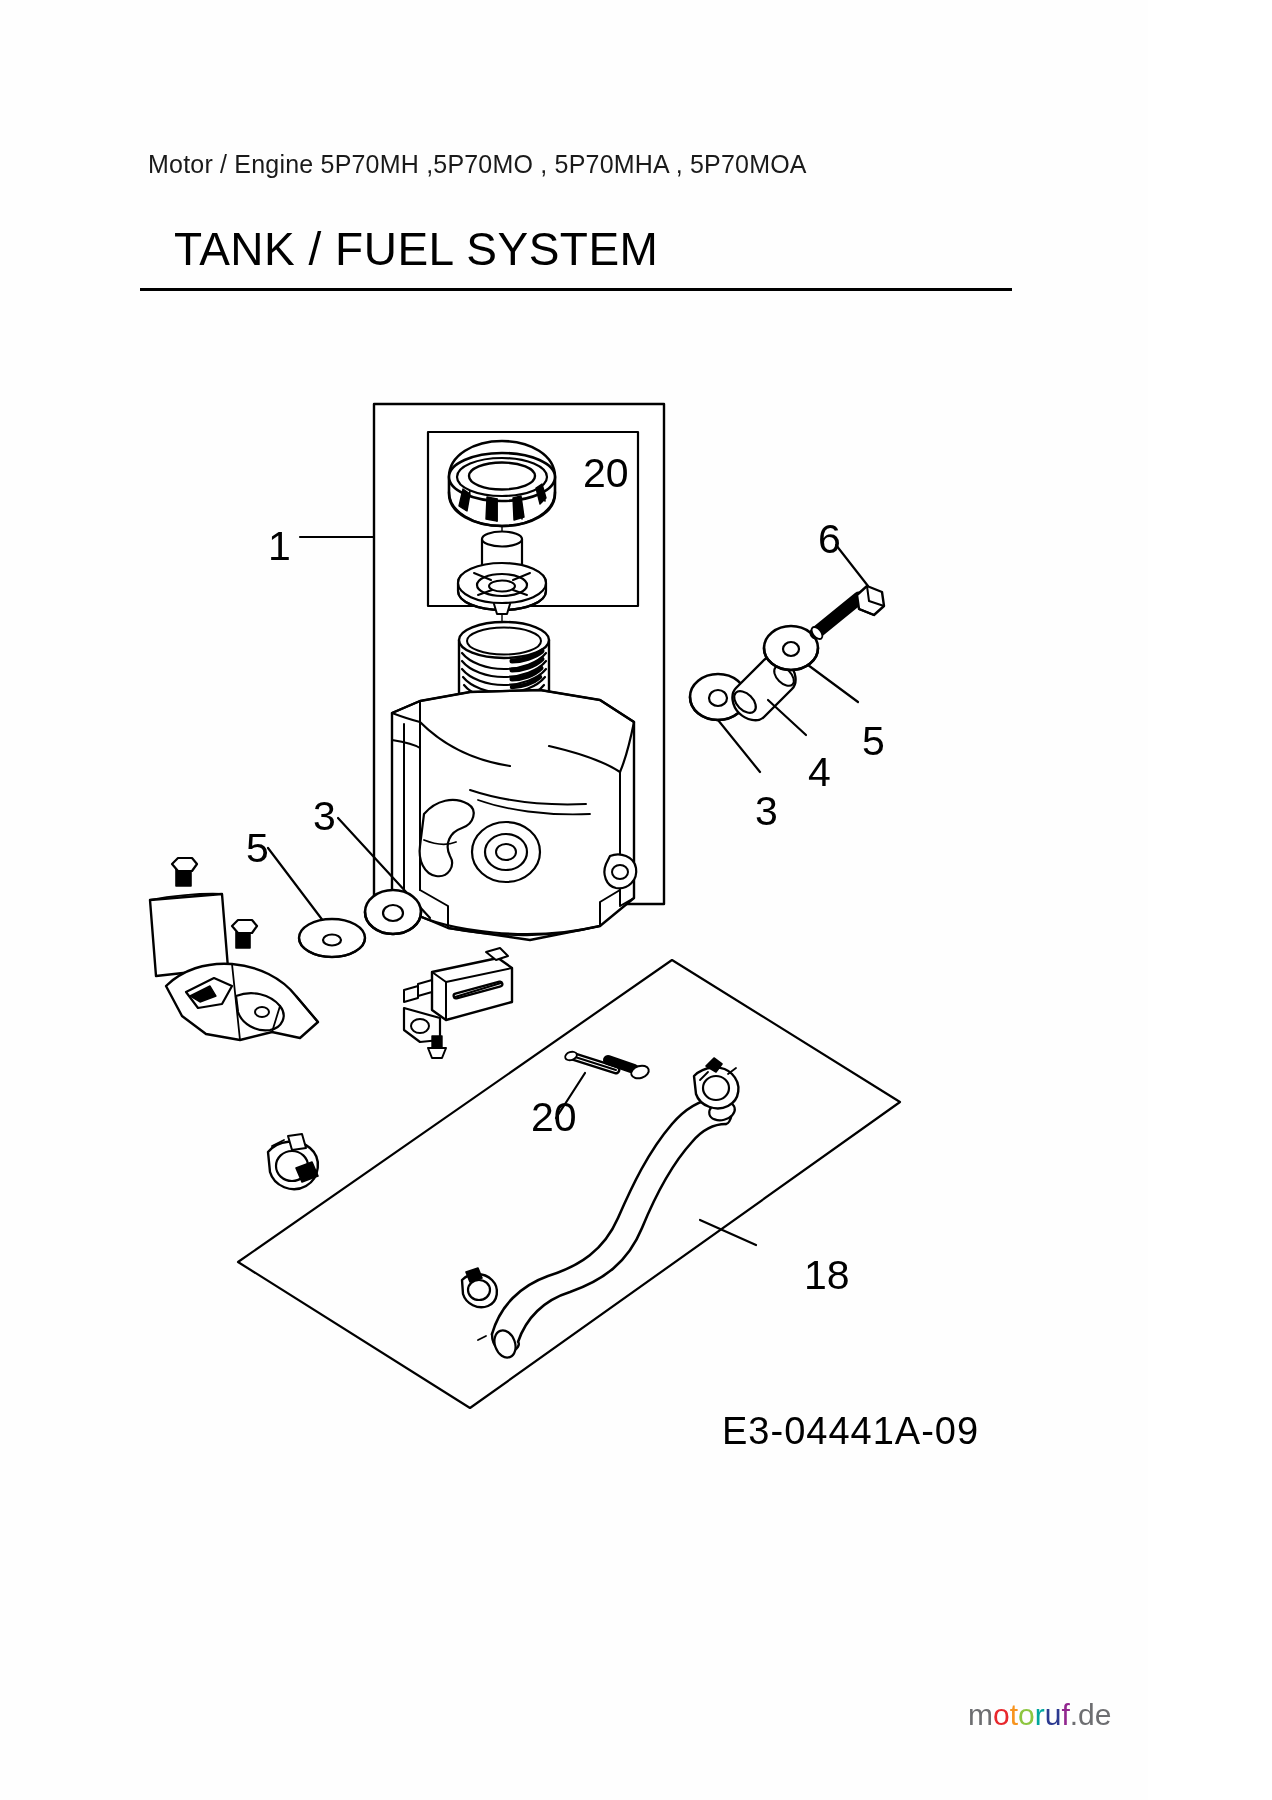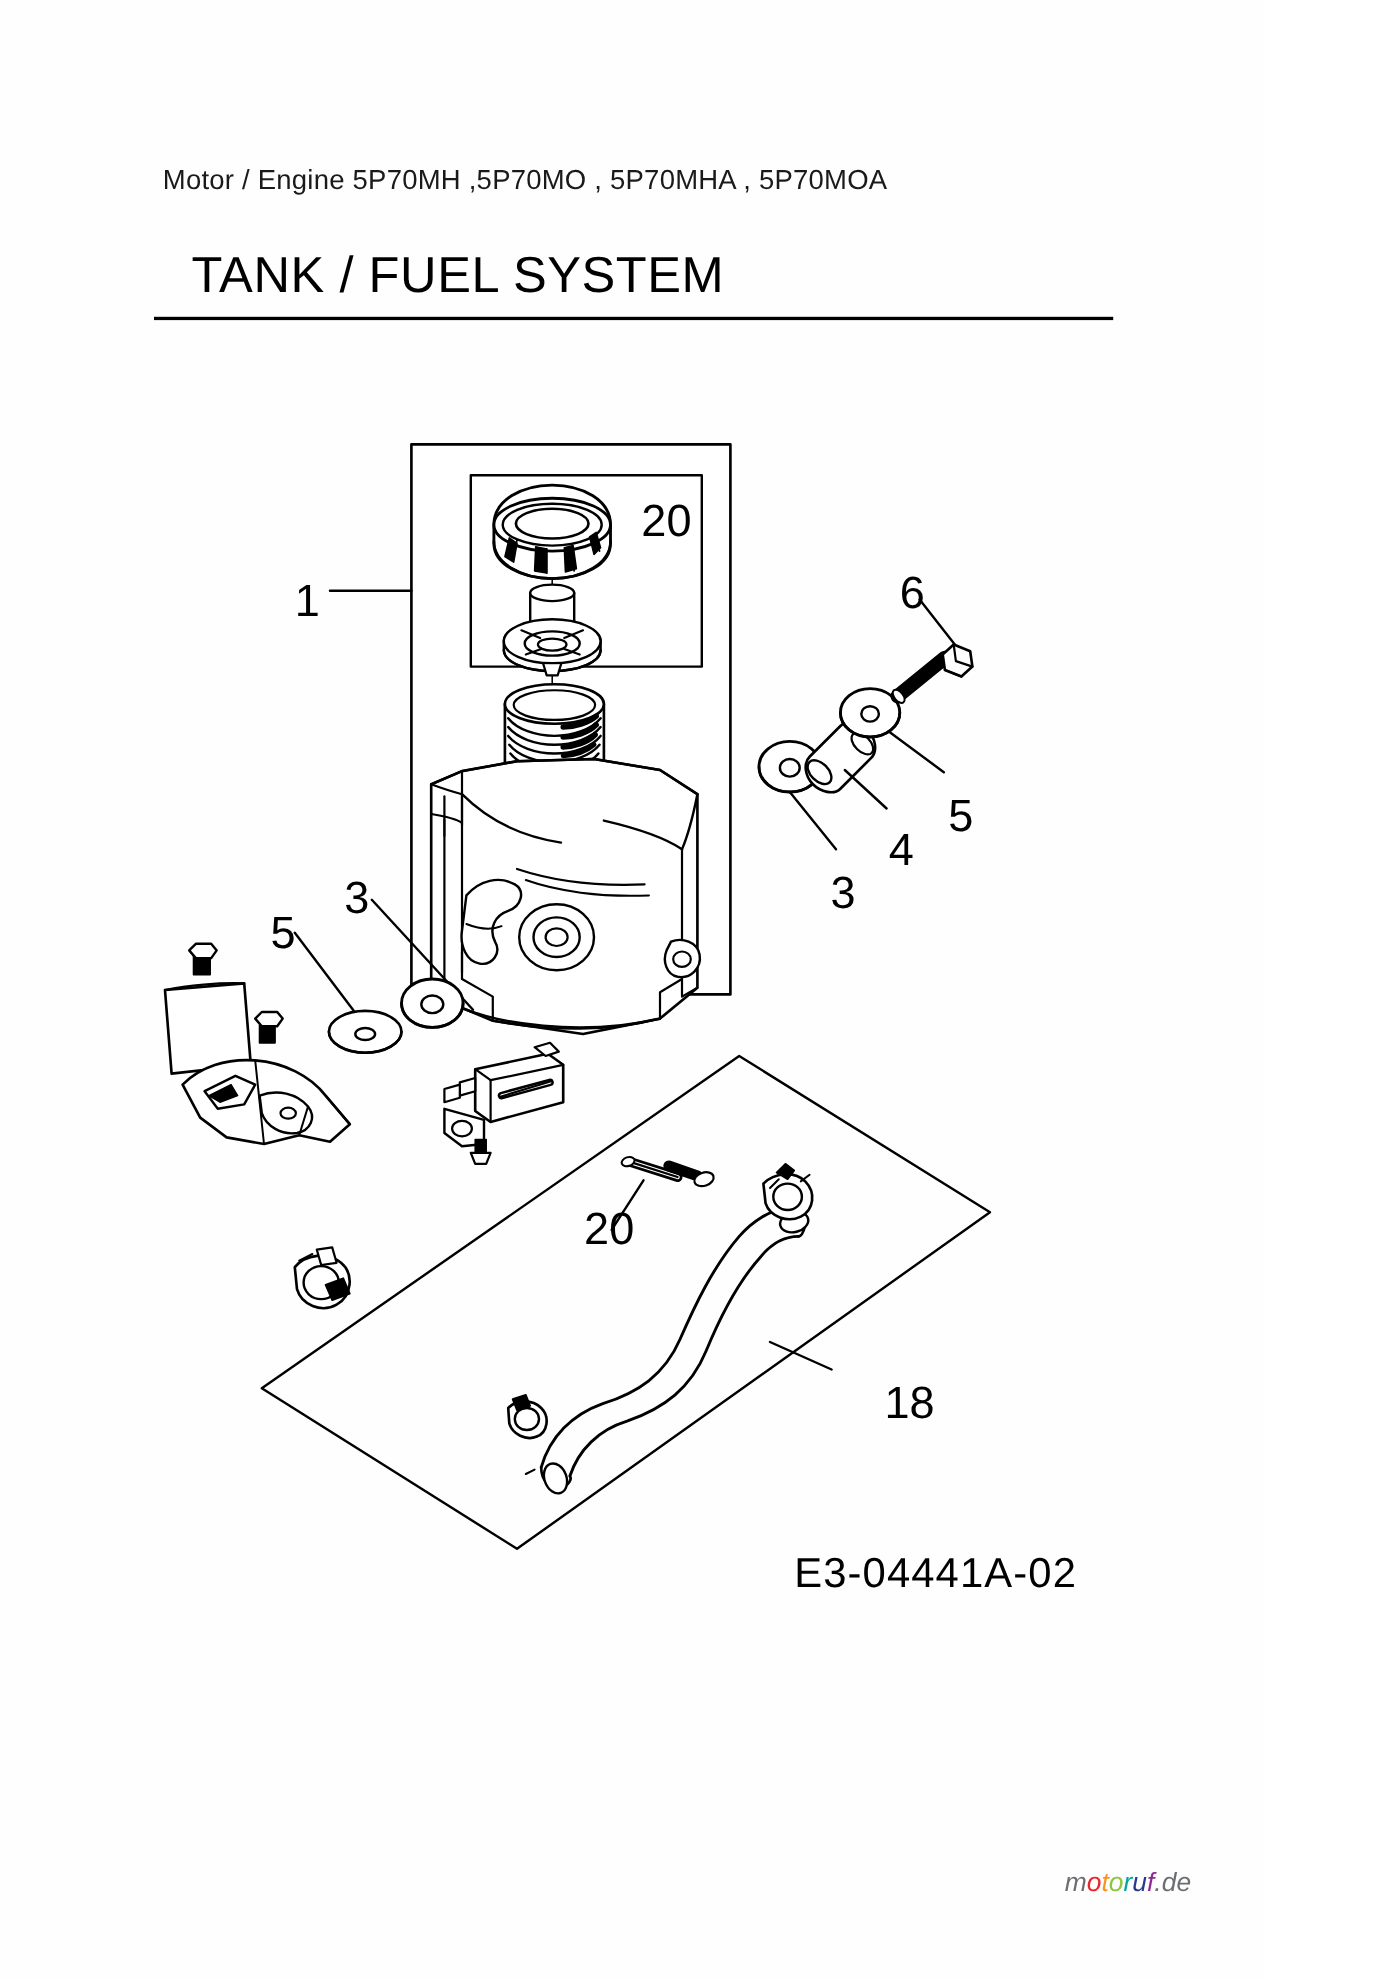--- a/index.html
+++ b/index.html
@@ -65,24 +65,23 @@
     left: 0;
     top: 0;
     width: 1272px;
     height: 1800px;
     pointer-events: none;
   }
   .wm {
     position: absolute;
     left: 968px;
     top: 1698px;
-    font-size: 24px;
+    font-size: 30px;
     letter-spacing: 0px;
     white-space: nowrap;
-    font-style: italic;
   }
   .wm .m { color: #6d6e71; }
   .wm .o1 { color: #e8272c; }
   .wm .t { color: #f7941e; }
   .wm .o2 { color: #8dc63f; }
   .wm .r { color: #00a79d; }
   .wm .u { color: #2b3990; }
   .wm .f { color: #92278f; }
   .wm .de { color: #6d6e71; }
 </style>
@@ -378,19 +377,19 @@
   <div class="callout" style="left:583px; top:450px;">20</div>
   <div class="callout" style="left:818px; top:516px;">6</div>
   <div class="callout" style="left:862px; top:718px;">5</div>
   <div class="callout" style="left:808px; top:749px;">4</div>
   <div class="callout" style="left:755px; top:788px;">3</div>
   <div class="callout" style="left:313px; top:793px;">3</div>
   <div class="callout" style="left:246px; top:825px;">5</div>
   <div class="callout" style="left:531px; top:1094px;">20</div>
   <div class="callout" style="left:804px; top:1252px;">18</div>
 
-  <div class="drawing-no">E3-04441A-02</div>
+  <div class="drawing-no">E3-04441A-09</div>
 
   <div class="wm">
     <span class="m">m</span><span class="o1">o</span><span class="t">t</span><span class="o2">o</span><span class="r">r</span><span class="u">u</span><span class="f">f</span><span class="de">.de</span>
   </div>
 
 </div>
 
 </body></html>

